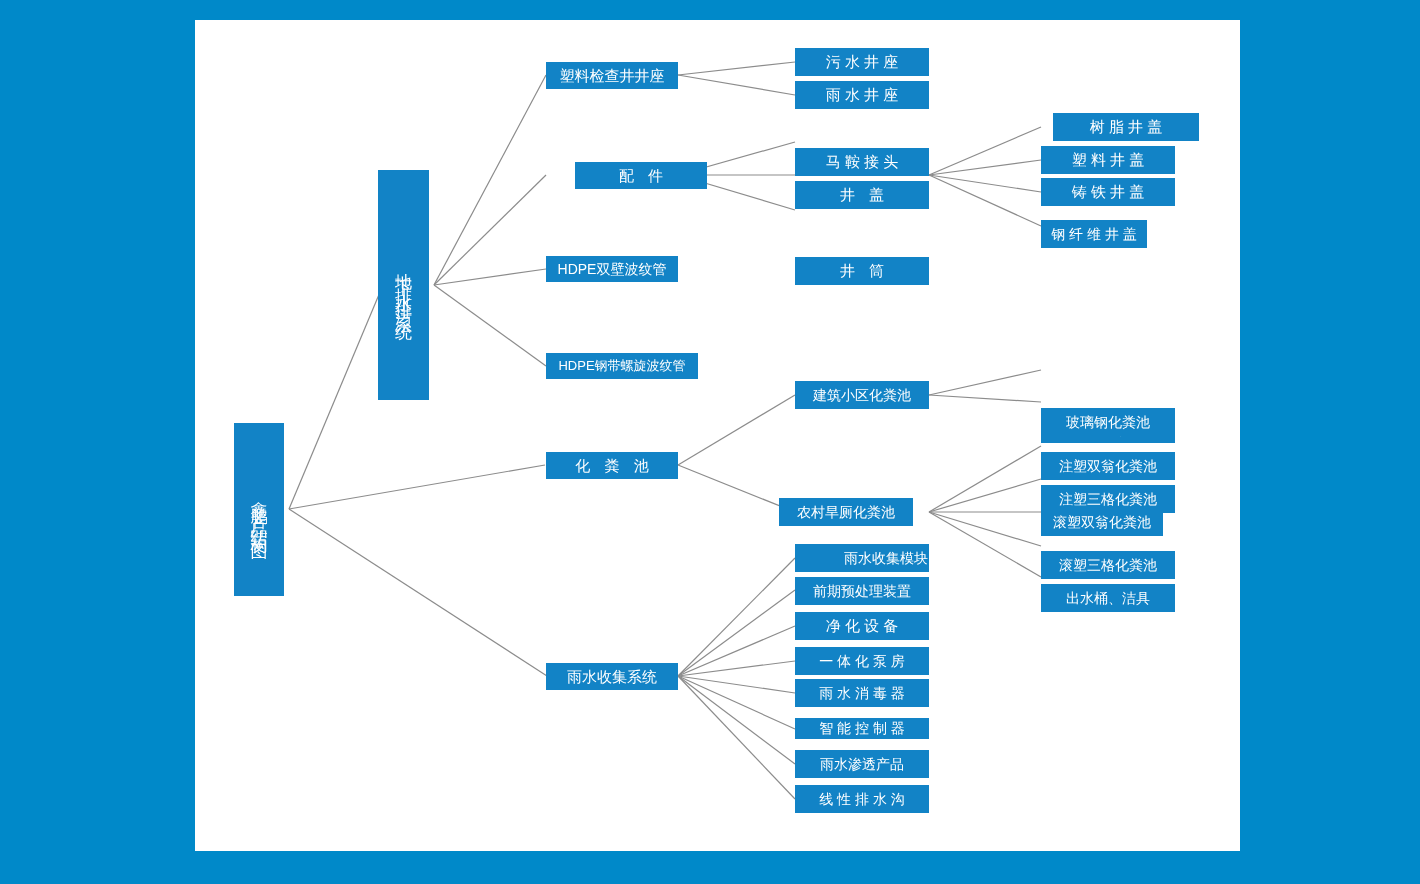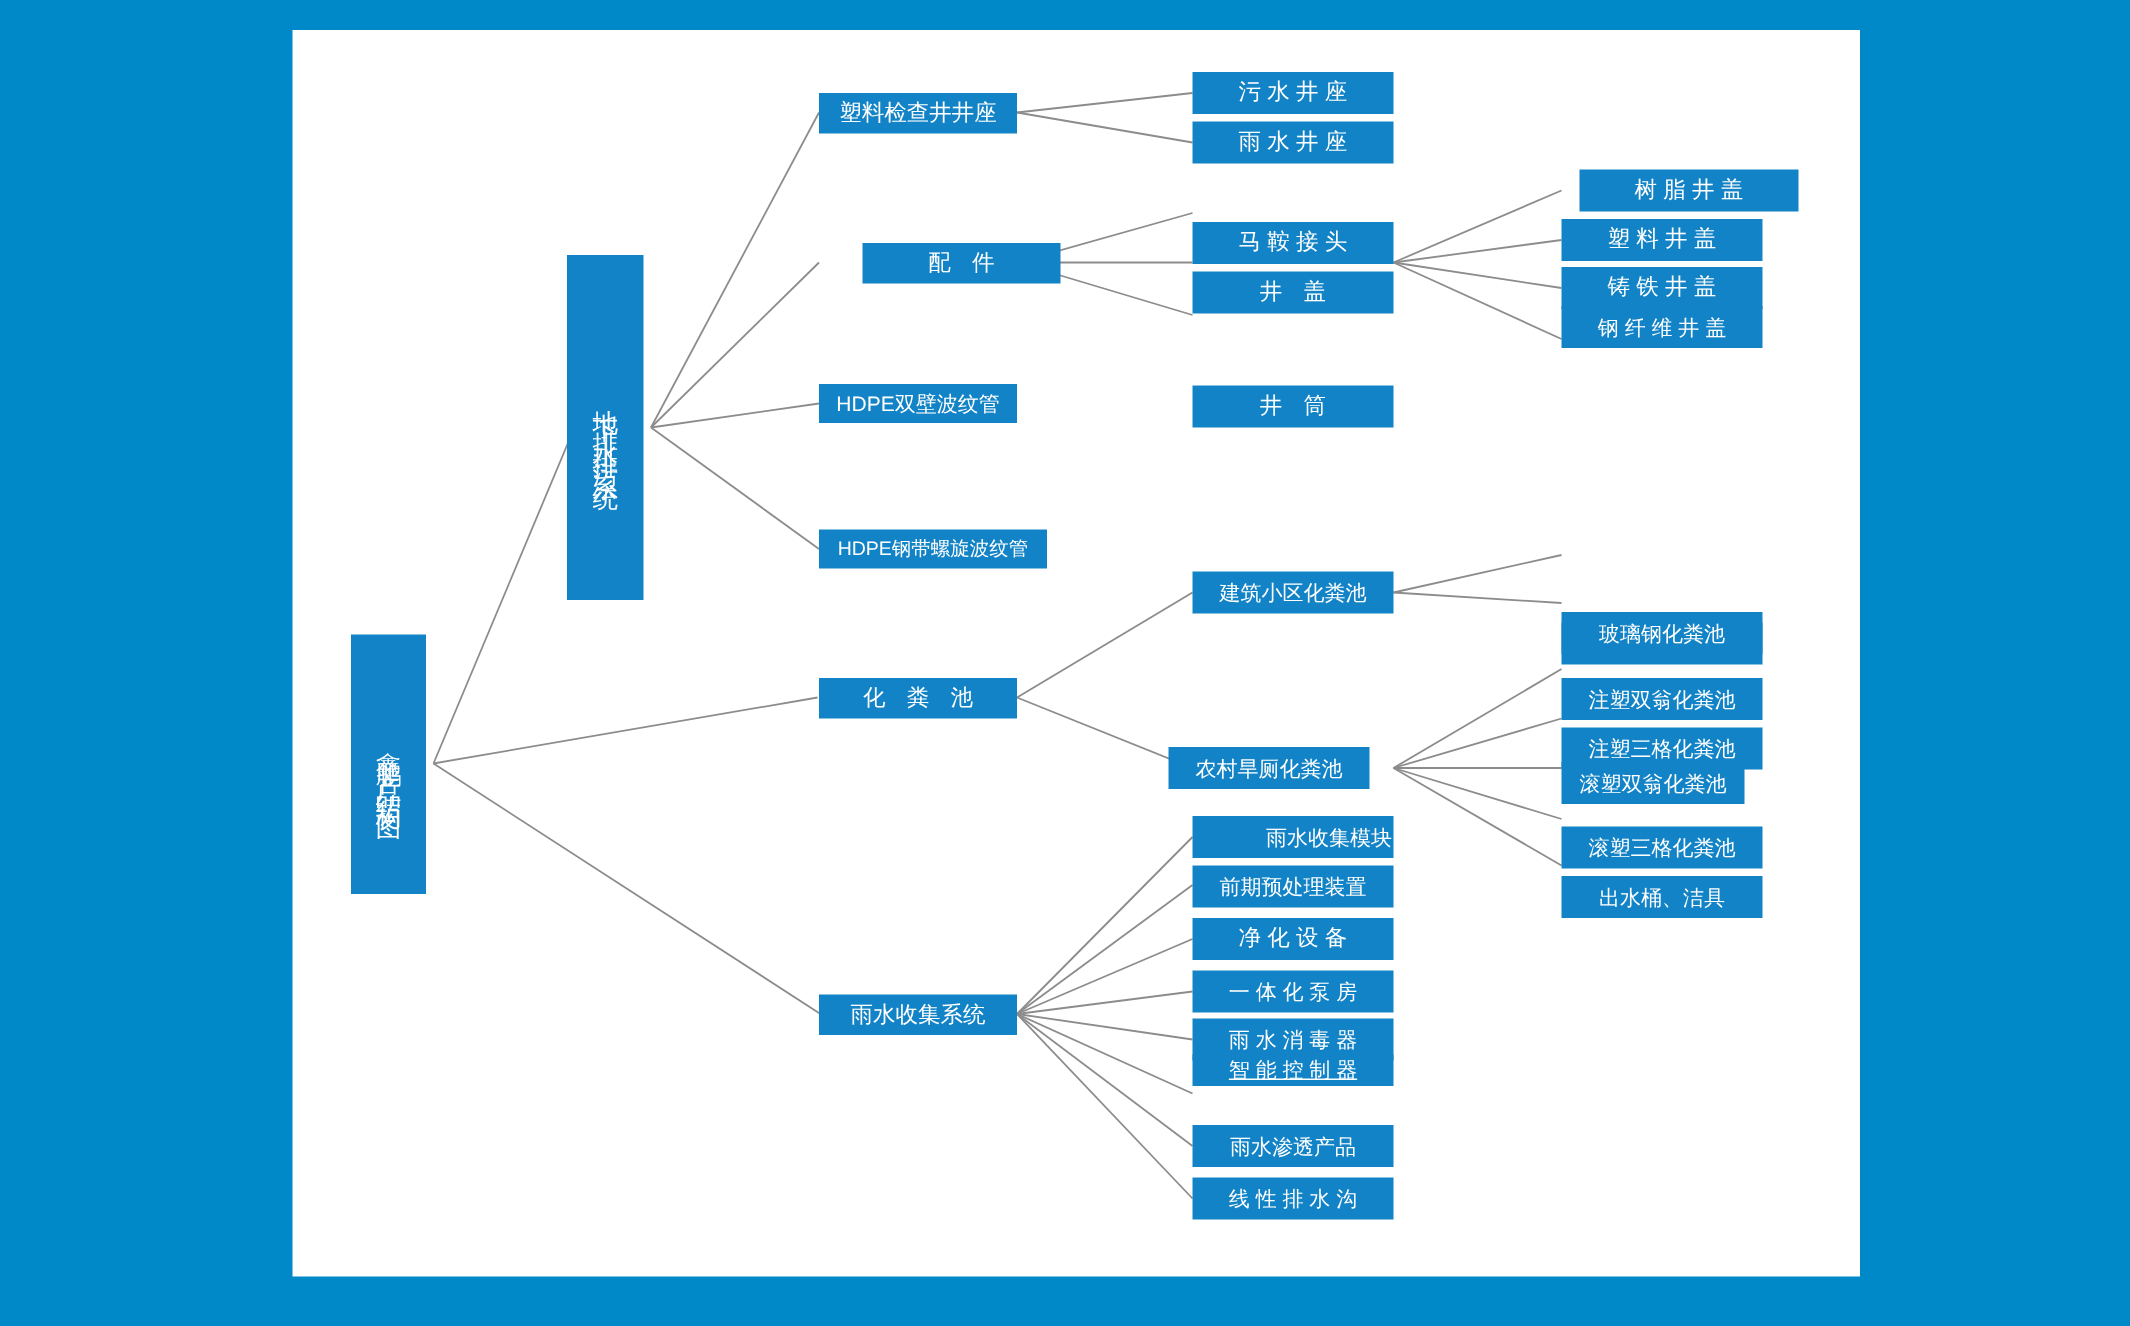--- a/index.html
+++ b/index.html
@@ -124,21 +124,21 @@
     <div class="node wide" style="left:600px;top:161px;width:134px;height:28px;">井    盖</div>
 
     <div class="node wide" style="left:600px;top:196px;width:134px;height:28px;margin-top:41px;">井    筒</div>
 
     <div class="node" style="left:846px;top:93px;width:146px;height:28px;margin-left:12px;">树 脂 井 盖</div>
 
     <div class="node" style="left:846px;top:126px;width:134px;height:28px;">塑 料 井 盖</div>
 
     <div class="node" style="left:846px;top:158px;width:134px;height:28px;">铸 铁 井 盖</div>
 
-    <div class="node small" style="left:846px;top:184px;width:134px;height:28px;">钢 纤 维 井 盖</div>
+    <div class="node small" style="left:846px;top:200px;width:106px;height:28px;">钢 纤 维 井 盖</div>
 
     <div class="node small tight" style="left:600px;top:361px;width:134px;height:28px;">建筑小区化粪池</div>
 
     <div class="node small tight" style="left:584px;top:478px;width:134px;height:28px;">农村旱厕化粪池</div>
 
     <div class="node small" style="left:846px;top:356px;width:134px;height:28px;margin-top:39px;">滚 塑 化 粪 池</div>
 
     <div class="node small" style="left:846px;top:388px;width:134px;height:28px;">玻璃钢化粪池</div>
 
     <div class="node small tight" style="left:846px;top:432px;width:134px;height:28px;">注塑双翁化粪池</div>
@@ -154,20 +154,20 @@
     <div class="node small tight" style="left:600px;top:524px;width:134px;height:28px;padding-left:48px;">雨水收集模块</div>
 
     <div class="node small tight" style="left:600px;top:557px;width:134px;height:28px;">前期预处理装置</div>
 
     <div class="node" style="left:600px;top:592px;width:134px;height:28px;">净 化 设 备</div>
 
     <div class="node small" style="left:600px;top:627px;width:134px;height:28px;">一 体 化 泵 房</div>
 
     <div class="node small" style="left:600px;top:659px;width:134px;height:28px;">雨 水 消 毒 器</div>
 
-    <div class="node small" style="left:600px;top:683px;width:134px;height:21px;text-decoration:underline;">智 能 控 制 器</div>
+    <div class="node small" style="left:600px;top:698px;width:134px;height:21px;">智 能 控 制 器</div>
 
     <div class="node small" style="left:600px;top:730px;width:134px;height:28px;">雨水渗透产品</div>
 
     <div class="node small" style="left:600px;top:765px;width:134px;height:28px;">线 性 排 水 沟</div>
 
   </div>
 </div>
 
 </body></html>

